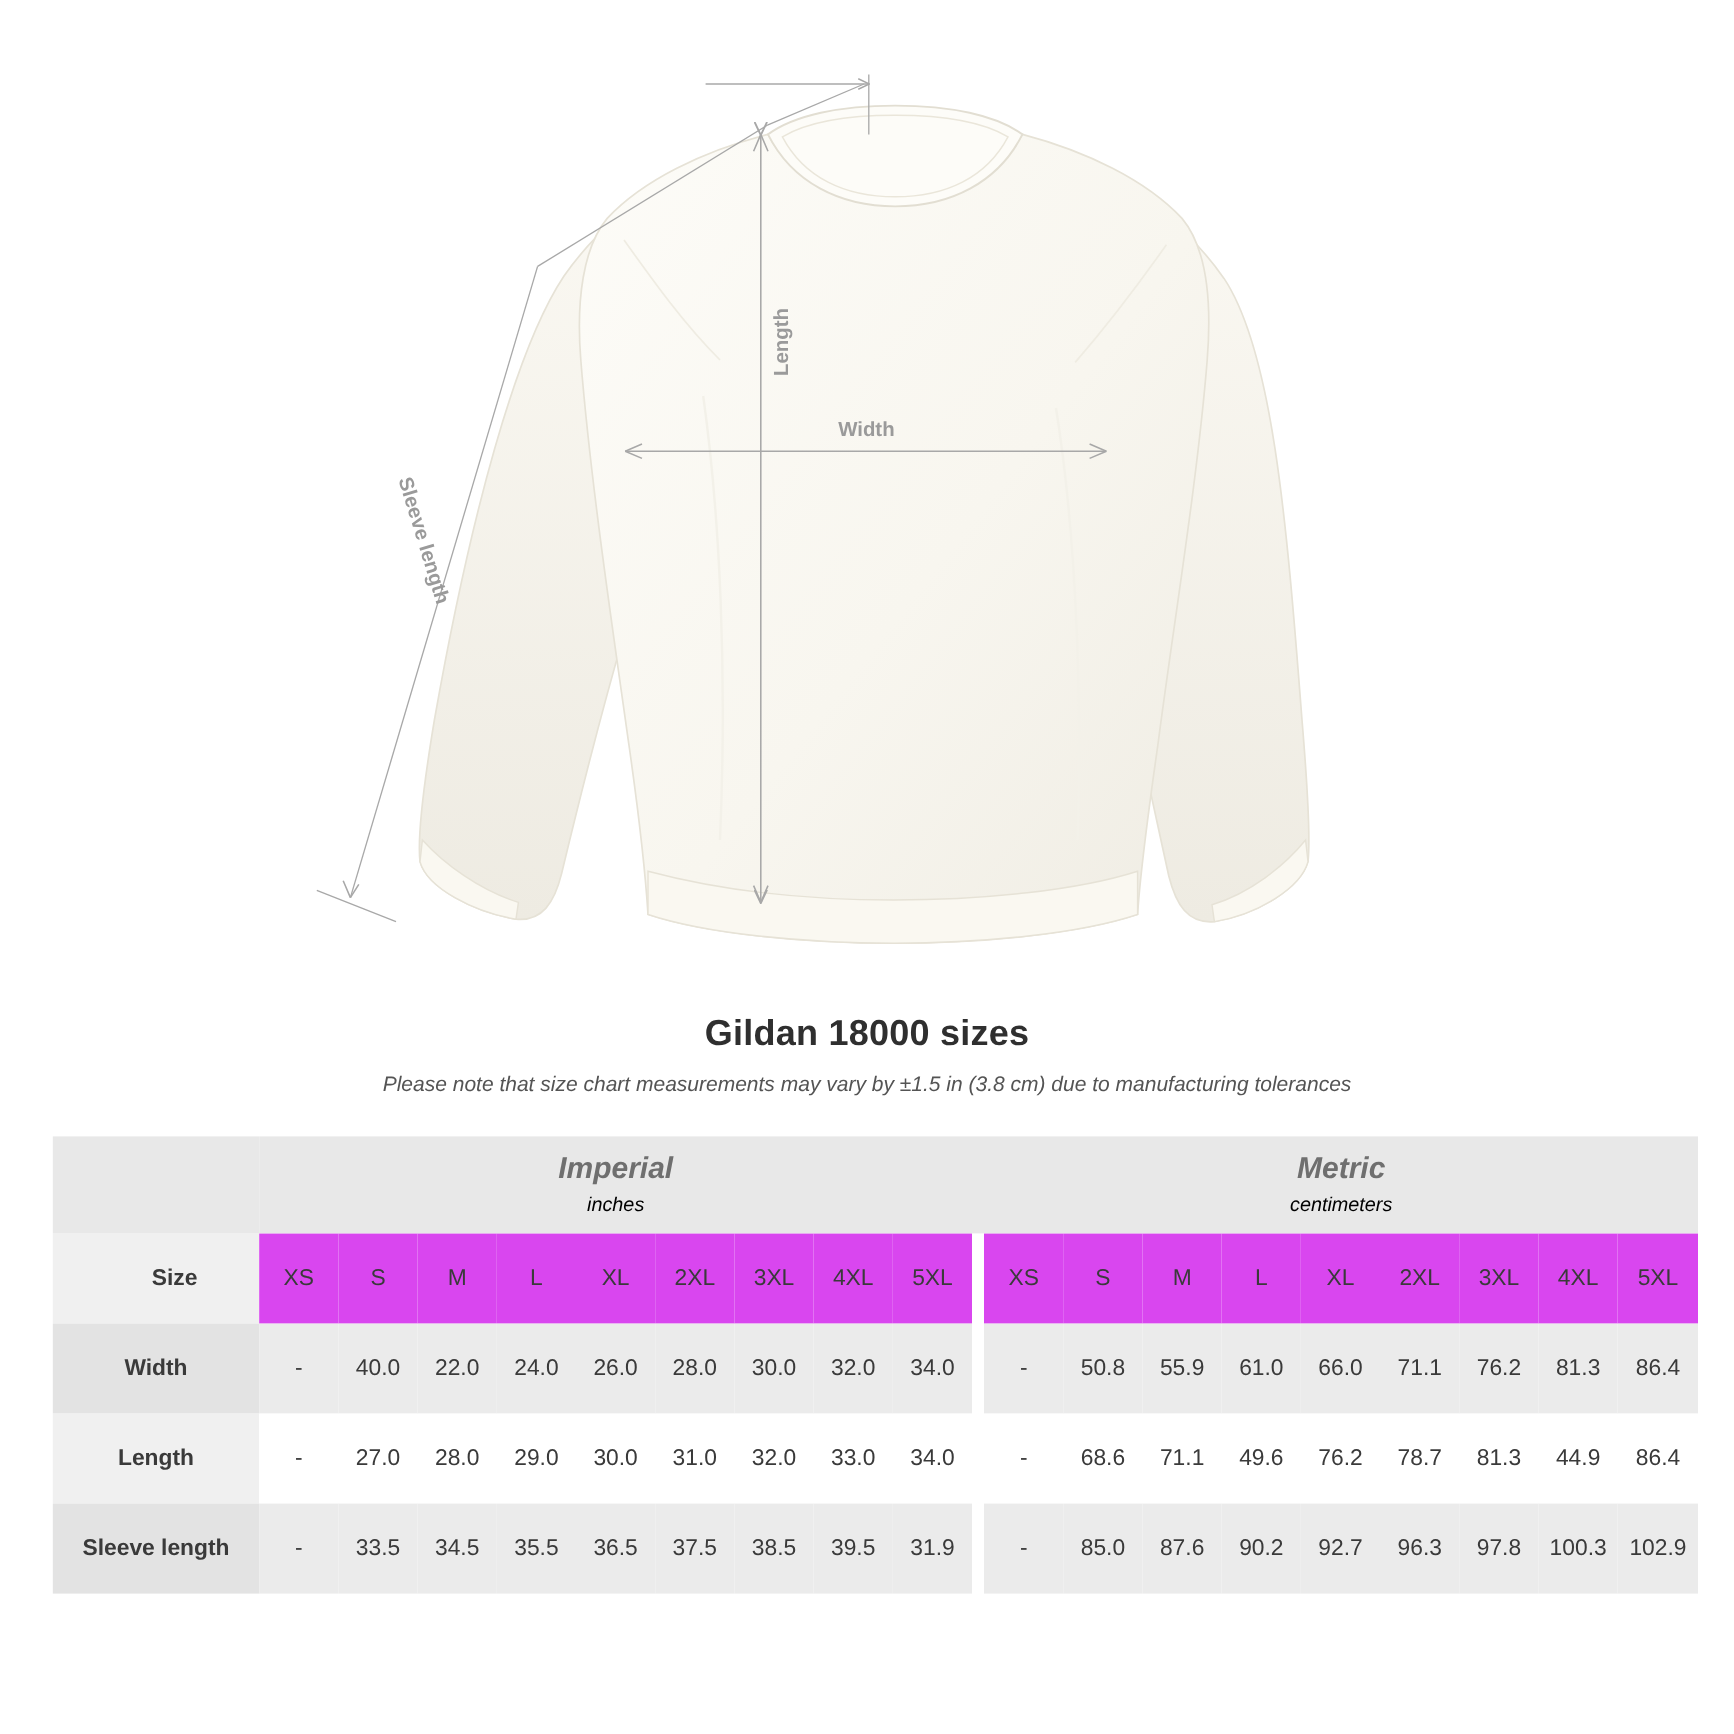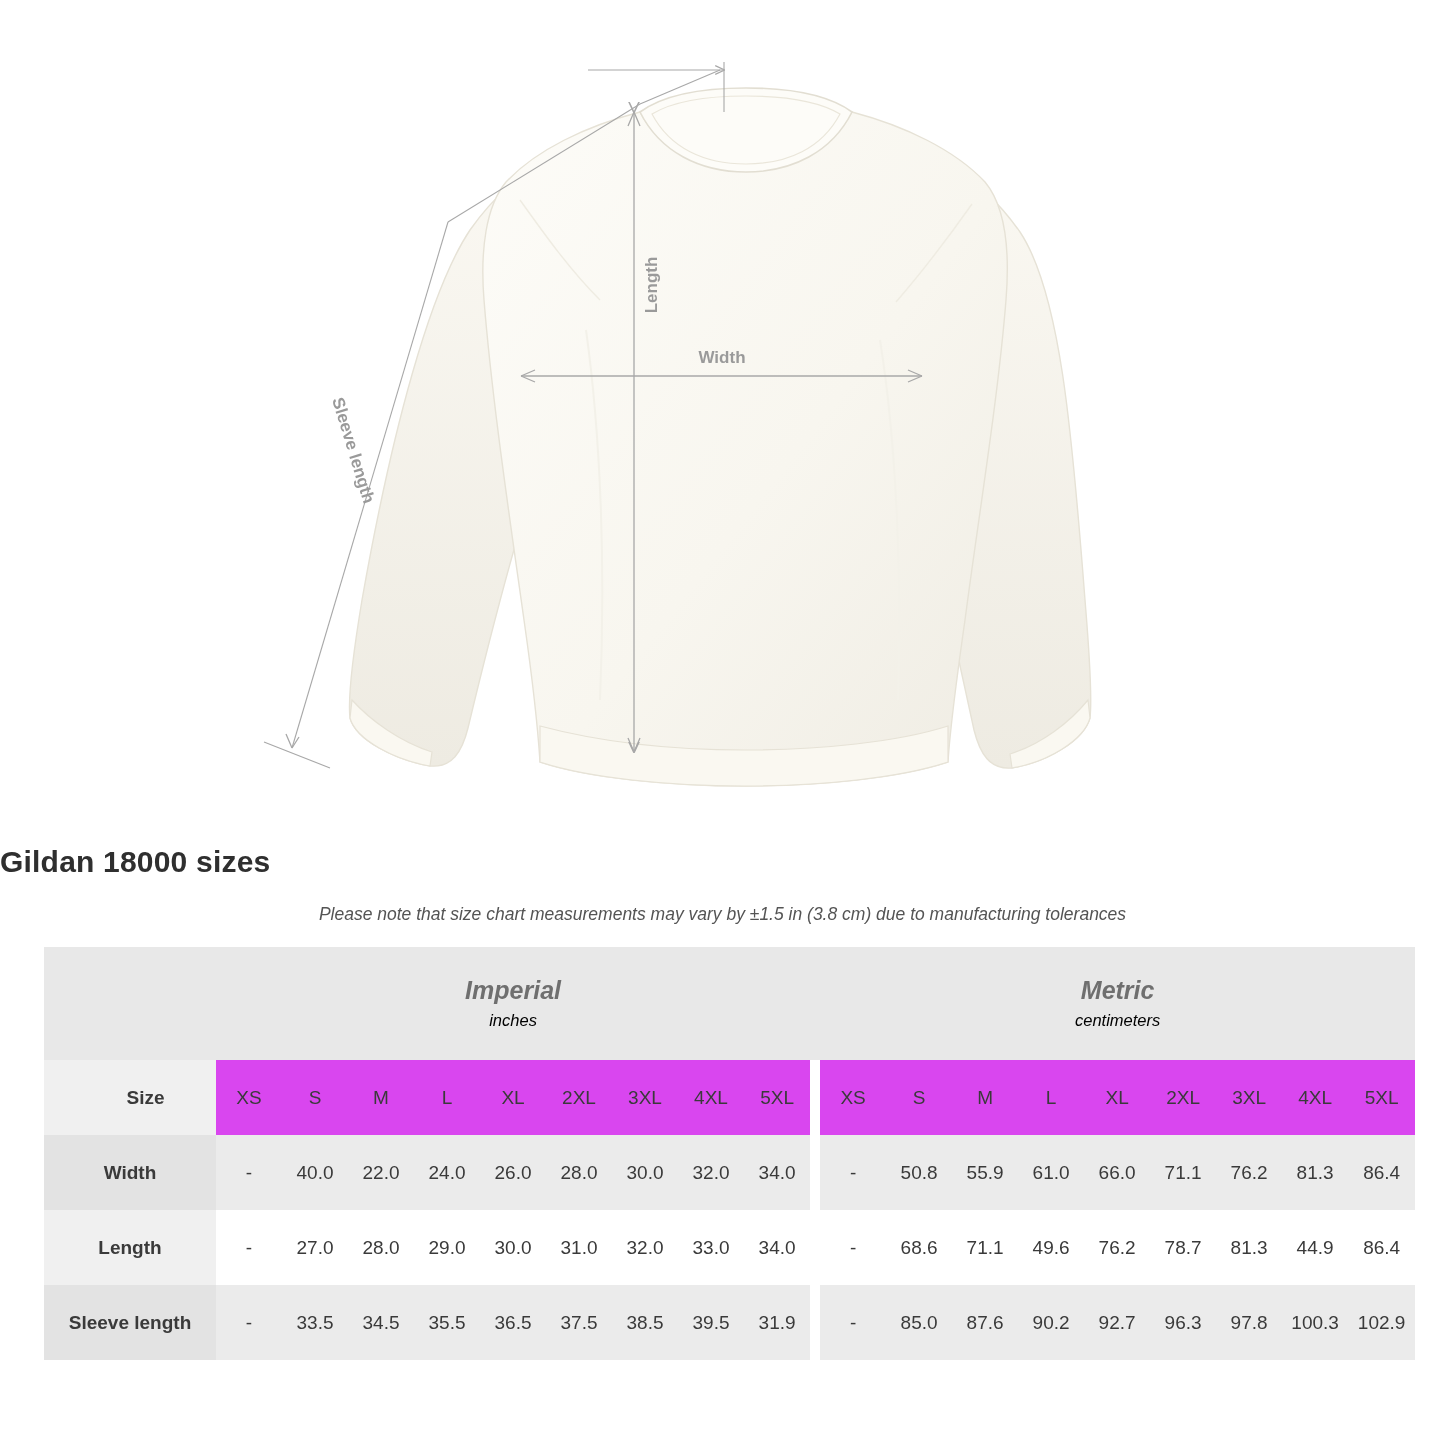--- a/index.html
+++ b/index.html
@@ -32,36 +32,35 @@
     width: 1445px;
     height: 830px;
   }
 
   
   #chart-title {
     position: absolute;
     left: 0;
     top: 845px;
     width: 1445px;
-    text-align: left;
+    text-align: center;
     font-size: 30px;
     font-weight: bold;
     color: #2f2f2f;
     letter-spacing: 0.2px;
   }
   #chart-note {
     position: absolute;
     left: 0;
     top: 893px;
     width: 1445px;
     text-align: center;
     font-size: 17.5px;
     font-style: italic;
     color: #545454;
-    margin-top: 11px;
   }
 
   
   #table-wrap {
     position: absolute;
     left: 44px;
     top: 947px;
     width: 1357px;
   }
   table.sizechart {
@@ -70,21 +69,21 @@
     table-layout: fixed;
   }
   table.sizechart td, table.sizechart th {
     padding: 0;
     margin: 0;
     text-align: center;
     vertical-align: middle;
     font-weight: normal;
   }
   .unit-head {
-    height: 113px;
+    height: 81px;
     background: #e8e8e8;
   }
   .unit-head .unit-title {
     font-size: 25px;
     font-style: italic;
     font-weight: bold;
     color: #6f6f6f;
     line-height: 1.1;
   }
   .unit-head .unit-sub {

